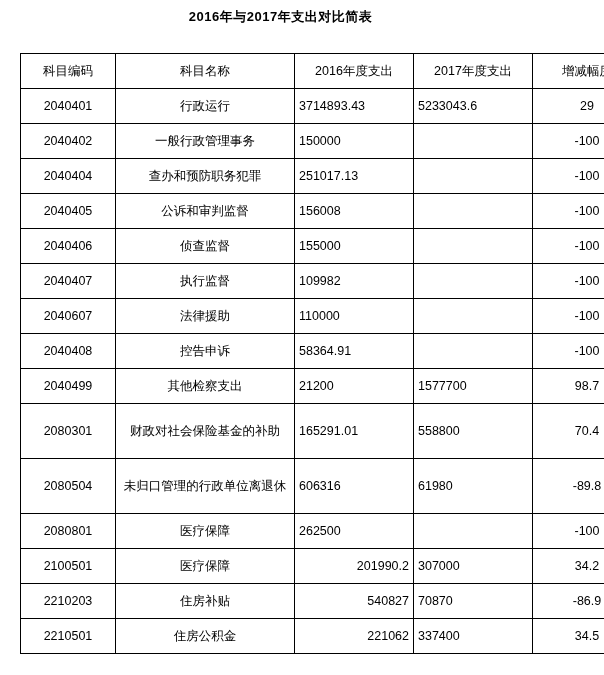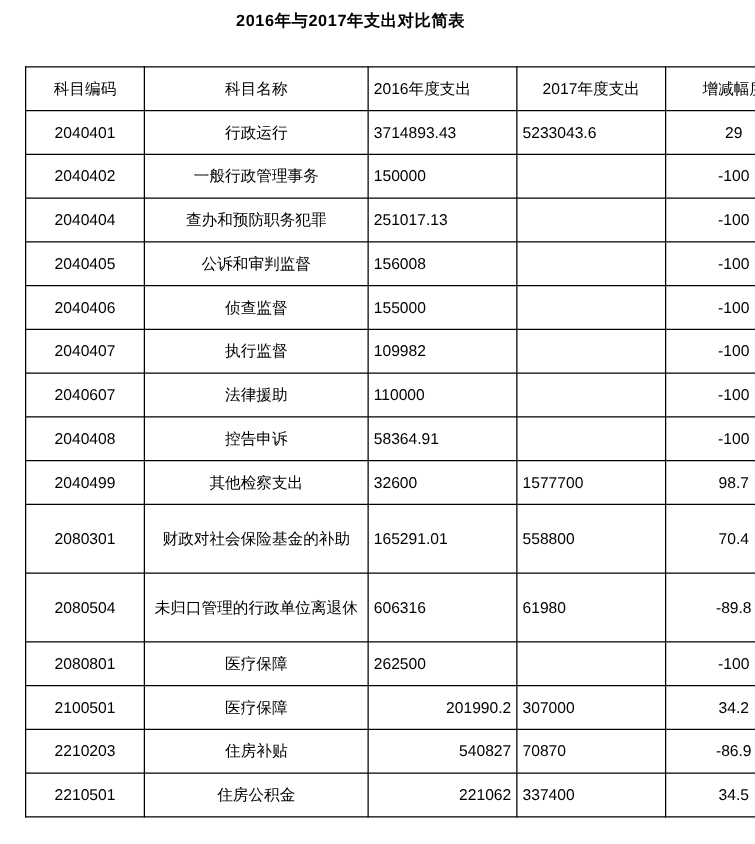--- a/index.html
+++ b/index.html
@@ -38,21 +38,21 @@
   }
   table.budget td {
     border: 1px solid #000000;
     font-size: 12.5px;
     padding: 0 4px;
     height: 34px;
     vertical-align: middle;
   }
   .col-code  { width: 86px;  text-align: center; }
   .col-name  { width: 170px; text-align: center; }
-  .col-y2016 { width: 110px; }
+  .col-y2016 { width: 110px; text-align: center; }
   .col-y2017 { width: 110px; text-align: center; }
   .col-delta { width: 100px; text-align: center; }
 
   thead td {
     font-weight: normal;
     height: 40px;
   }
   tr.r-tall td { height: 54px; }
   .num-left { text-align: left; padding-left: 10px; }
   .num-right { text-align: right; padding-right: 18px; margin-left: 24px; }
@@ -128,21 +128,21 @@
           <tr>
             <td class="col-code">2040408</td>
             <td class="col-name">控告申诉</td>
             <td class="col-y2016 num-left">58364.91</td>
             <td class="col-y2017 num-left"></td>
             <td class="col-delta">-100</td>
           </tr>
           <tr>
             <td class="col-code">2040499</td>
             <td class="col-name">其他检察支出</td>
-            <td class="col-y2016 num-left">32600</td>
+            <td class="col-y2016 num-left">21200</td>
             <td class="col-y2017 num-left">1577700</td>
             <td class="col-delta">98.7</td>
           </tr>
           <tr class="r-tall">
             <td class="col-code">2080301</td>
             <td class="col-name">财政对社会保险基金的补助</td>
             <td class="col-y2016 num-left">165291.01</td>
             <td class="col-y2017 num-left">558800</td>
             <td class="col-delta">70.4</td>
           </tr>

